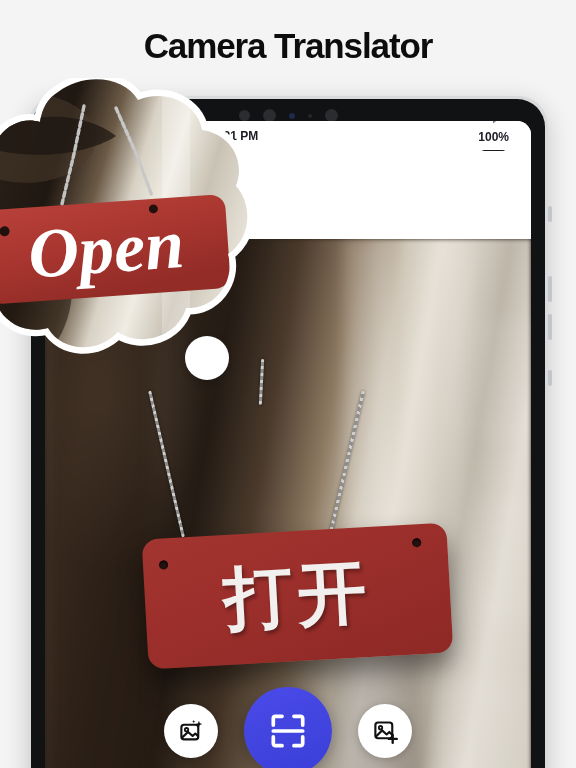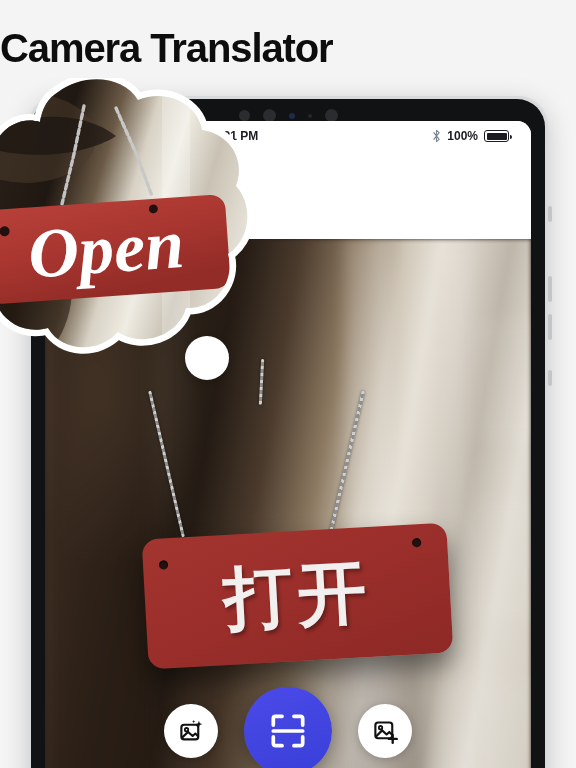--- a/index.html
+++ b/index.html
@@ -7,21 +7,22 @@
   body {
     background:#f4f4f4;
     font-family:"Liberation Sans", sans-serif;
     position:relative;
   }
 
   
   .headline {
     position:absolute;
     top:26px; left:0; right:0;
-    font-size:40px;
+    text-align:center;
+    font-size:35px;
     font-weight:bold;
     letter-spacing:-1.1px;
     color:#0d0d0d;
     z-index:40;
   }
 
   
   .device {
     position:absolute;
     left:28px; top:96px;
@@ -73,21 +74,21 @@
   .statusbar {
     position:relative; z-index:6;
     height:30px;
     background:#fff;
     display:flex; align-items:center;
     padding:0 22px;
     font-size:12px; font-weight:bold;
     color:#1b1b22;
   }
   .sb-time { flex:0 0 auto; margin-left:33%; }
-  .sb-right { margin-left:auto; display:flex; align-items:center; gap:6px; }
+  .sb-right { margin-left:auto; display:flex; align-items:center; gap:6px;flex-direction:column; }
   .bt-icon { width:9px; height:14px; }
   .batt-pct { font-size:12px; font-weight:bold; }
   .batt {
     width:25px; height:12px;
     border:1.5px solid #1b1b22;
     border-radius:3px;
     position:relative;
     padding:1.5px;
   }
   .batt::after {

